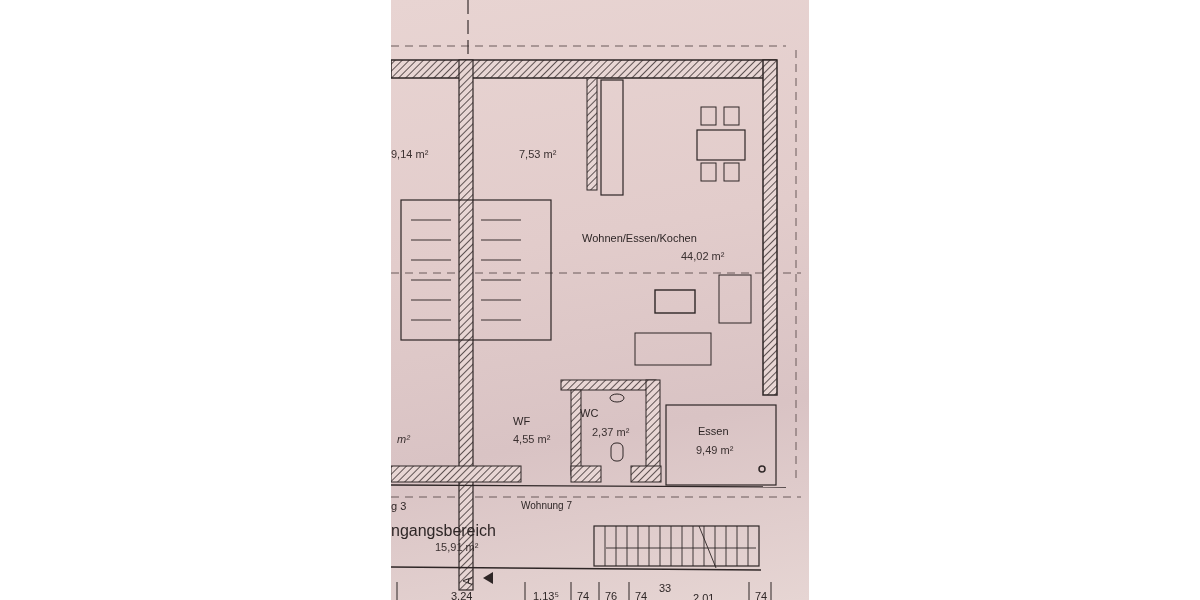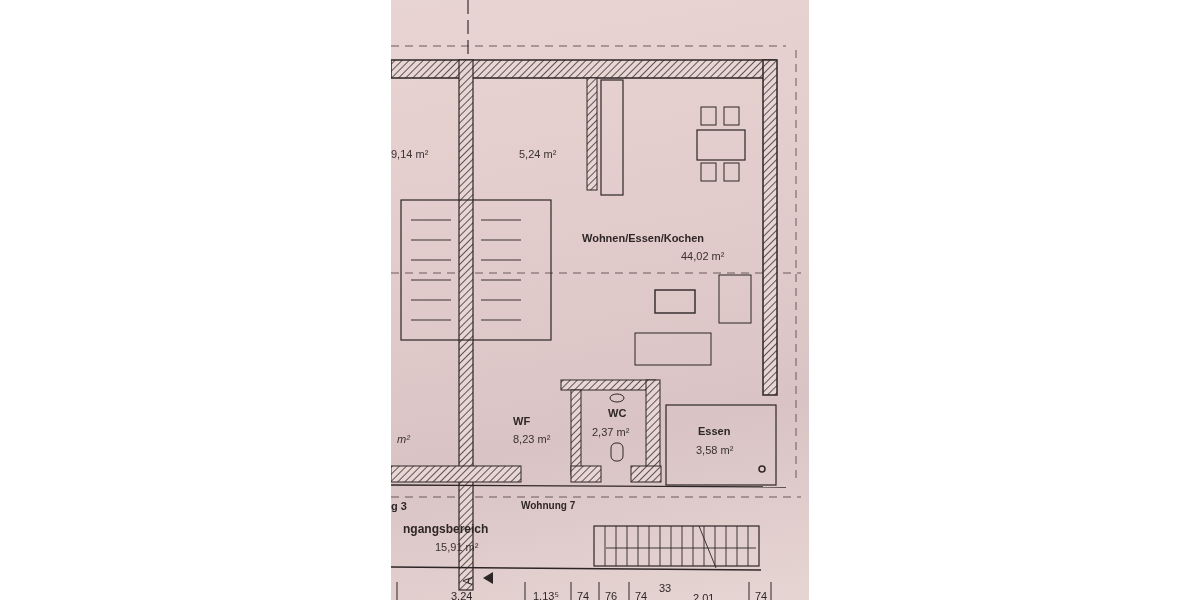--- a/index.html
+++ b/index.html
@@ -1,19 +1,19 @@
 <!DOCTYPE html>
 <html><head>
 <meta charset="utf-8">
 <style>
   html,body{margin:0;padding:0;}
   body{width:1200px;height:600px;background:#ffffff;position:relative;overflow:hidden;font-family:"Liberation Sans",sans-serif;}
   .paper{position:absolute;left:391px;top:0;width:418px;height:600px;background:linear-gradient(170deg,#e8d4d2 0%,#e2cccb 40%,#d9c3c4 70%,#e6d5d3 100%);overflow:hidden;}
   .paper svg{position:absolute;left:0;top:0;}
-  .lbl{position:absolute;color:#2e2626;font-weight:bold;font-size:11px;white-space:nowrap;}
+  .lbl{position:absolute;color:#2e2626;font-weight:normal;font-size:11px;white-space:nowrap;}
   .area{position:absolute;color:#3a3030;font-size:11px;white-space:nowrap;}
   .dim{position:absolute;color:#2e2626;font-size:11px;white-space:nowrap;}
 </style>
 </head>
 <body>
 
 <div class="paper">
   <svg width="418" height="600" viewBox="0 0 418 600">
     <defs>
       <pattern id="hatch" width="5" height="5" patternUnits="userSpaceOnUse" patternTransform="rotate(45)">
@@ -103,33 +103,33 @@
         <line x1="180" y1="582" x2="180" y2="600"></line>
       <line x1="208" y1="582" x2="208" y2="600"></line>
         <line x1="238" y1="582" x2="238" y2="600"></line>
         <line x1="358" y1="582" x2="358" y2="600"></line>
       <line x1="380" y1="582" x2="380" y2="600"></line>
     </g>
     <polygon points="92,578 102,572 102,584" fill="#2e2626"></polygon>
   </svg>
 
   <div class="area" style="left:0px;top:148px;">9,14 m²</div>
-  <div class="area" style="left:128px;top:148px;">5,24 m²</div>
+  <div class="area" style="left:128px;top:148px;">7,53 m²</div>
   <div class="lbl" style="left:191px;top:232px;">Wohnen/Essen/Kochen</div>
   <div class="area" style="left:290px;top:250px;">44,02 m²</div>
   <div class="lbl" style="left:122px;top:415px;">WF</div>
-  <div class="area" style="left:122px;top:433px;">8,23 m²</div>
-  <div class="lbl" style="left:217px;top:407px;">WC</div>
+  <div class="area" style="left:122px;top:433px;">4,55 m²</div>
+  <div class="lbl" style="left:189px;top:407px;">WC</div>
   <div class="area" style="left:201px;top:426px;">2,37 m²</div>
   <div class="lbl" style="left:307px;top:425px;">Essen</div>
-  <div class="area" style="left:305px;top:444px;">3,58 m²</div>
+  <div class="area" style="left:305px;top:444px;">9,49 m²</div>
   <div class="area" style="left:6px;top:433px;font-style:italic;">m²</div>
   <div class="lbl" style="left:0px;top:500px;">g 3</div>
   <div class="lbl" style="left:130px;top:500px;font-size:10px;">Wohnung 7</div>
-  <div class="lbl" style="left:12px;top:522px;font-size:12px;">ngangsbereich</div>
+  <div class="lbl" style="left:0px;top:522px;font-size:16px;">ngangsbereich</div>
   <div class="area" style="left:44px;top:541px;">15,91 m²</div>
   <div class="dim" style="left:73px;top:574px;font-size:12px;transform:rotate(-90deg);">A</div>
 
   <div class="dim" style="left:60px;top:590px;">3,24</div>
   <div class="dim" style="left:142px;top:590px;">1,13⁵</div>
   <div class="dim" style="left:186px;top:590px;">74</div>
   <div class="dim" style="left:214px;top:590px;">76</div>
   <div class="dim" style="left:244px;top:590px;">74</div>
   <div class="dim" style="left:268px;top:582px;">33</div>
   <div class="dim" style="left:302px;top:592px;">2,01</div>

